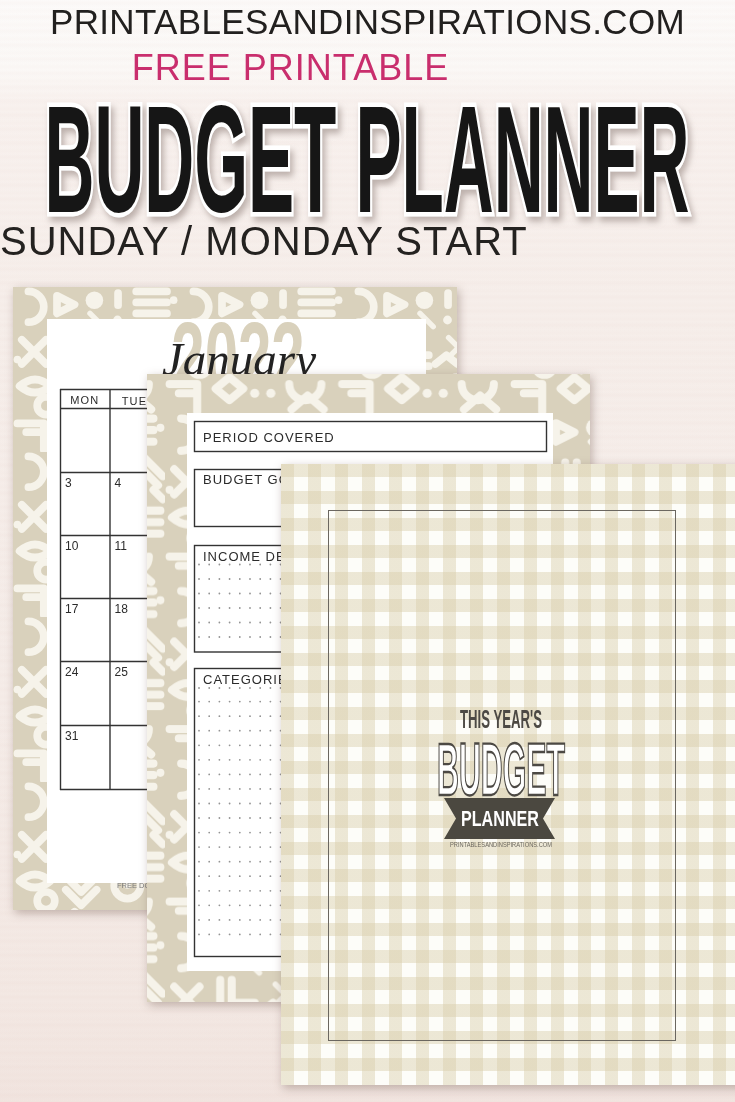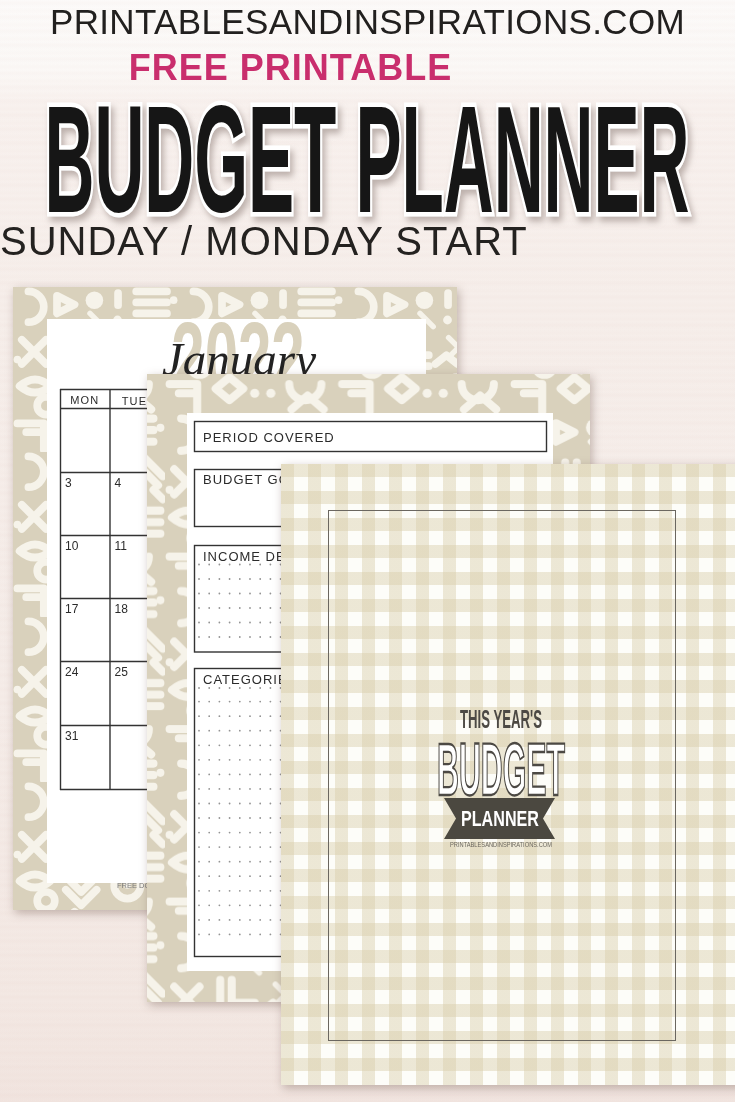--- a/index.html
+++ b/index.html
@@ -8,21 +8,21 @@
     background:
       linear-gradient(180deg,#fcfaf9 0px,#fbf8f6 70px,#f8f1ee 105px,#f6eeea 300px,#f5ece8 700px,#f3e8e3 1000px,#f1e4df 1102px);
   }
   .streaks{position:absolute;inset:0;
     background:
       repeating-linear-gradient(180deg, rgba(205,165,155,0.00) 0px, rgba(205,165,155,0.045) 3px, rgba(205,165,155,0.00) 7px, rgba(215,185,175,0.035) 11px, rgba(205,165,155,0.00) 14px);
   }
   .hdr1{position:absolute;top:2px;left:0;width:735px;text-align:center;
     font-size:35px;color:#22201f;letter-spacing:0.35px;}
   .hdr2{position:absolute;top:47px;left:0;width:581px;text-align:center;
-    font-size:36px;color:#c92e6d;font-weight:bold;letter-spacing:1px;}
+    font-size:36px;color:#c92e6d;font-weight:normal;letter-spacing:1px;}
   .hdr4{position:absolute;top:219px;left:0;width:735px;text-align:left;
     font-size:40px;color:#242220;letter-spacing:1px;}
   .page{position:absolute;box-shadow:2px 3px 9px rgba(110,85,75,0.40);}
   #cal{left:13px;top:287px;width:444px;height:623px;}
   #form{left:147px;top:374px;width:443px;height:628px;}
   #cover{left:281px;top:464px;width:442px;height:621px;
     background-color:#fdfdf9;
     background-image:
       repeating-linear-gradient(90deg, rgba(216,205,170,0.45) 0px, rgba(216,205,170,0.45) 13.5px, rgba(216,205,170,0) 13.5px, rgba(216,205,170,0) 27px),
       repeating-linear-gradient(180deg, rgba(216,205,170,0.45) 0px, rgba(216,205,170,0.45) 13.5px, rgba(216,205,170,0) 13.5px, rgba(216,205,170,0) 27px);

